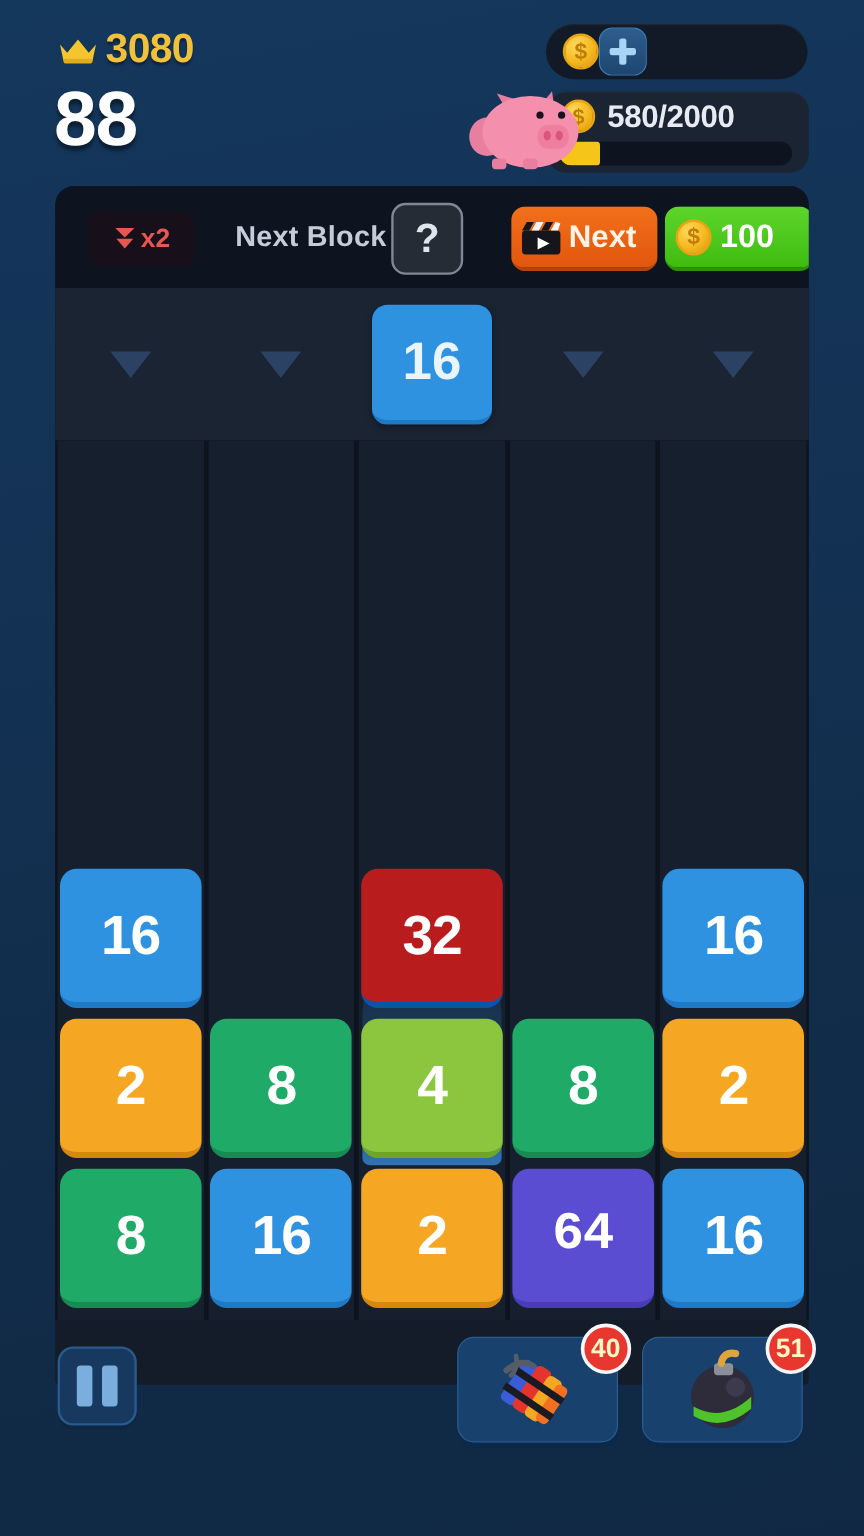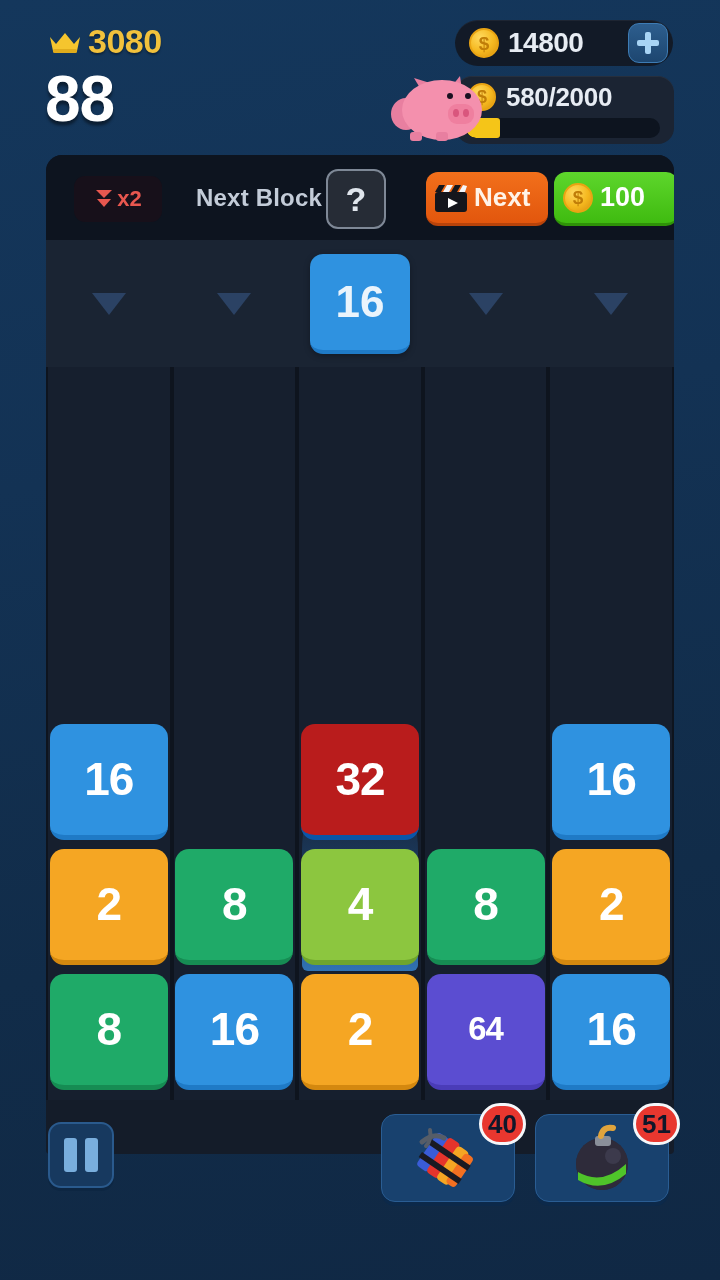--- a/index.html
+++ b/index.html
@@ -205,21 +205,21 @@
     height: 125px; display: flex; align-items: center; justify-content: center;
     position: relative;
   }
   .cell.empty { background: transparent; }
   .tile {
     width: 118px; height: 116px; border-radius: 14px;
     display: flex; align-items: center; justify-content: center;
     color: #ffffff; font-size: 46px; font-weight: bold;
     letter-spacing: -1px;
   }
-  .tile.big { font-size: 33px; }
+  .tile.big { font-size: 44px; font-family: Liberation Mono, monospace; }
 
   
   .glow-trail {
     position: absolute; left: 50%; transform: translateX(-50%);
     bottom: 129px; width: 116px; height: 200px;
     background: linear-gradient(180deg, rgba(41,126,214,0) 0%, rgba(41,126,214,0.35) 60%, rgba(60,150,235,0.7) 100%);
     border-radius: 40% 40% 6px 6px;
     pointer-events: none;
   }
   .particle {
@@ -248,41 +248,40 @@
   }
   .powerup.dynamite { left: 381px; }
   .powerup.bomb { left: 535px; }
   .pu-art { position: absolute; left: 50%; top: 50%; transform: translate(-50%,-50%); }
   .pu-badge {
     position: absolute; right: -12px; top: -12px;
     min-width: 42px; height: 42px; padding: 0 6px;
     border-radius: 21px;
     background: #e8372f; border: 3px solid #f5f7fa;
     display: flex; align-items: center; justify-content: center;
-    color: #0f172a; font-size: 26px; font-weight: bold;
+    color: #fef9c3; font-size: 22px; font-weight: bold;
   }
 </style>
 </head>
 <body>
 
 <div class="topbar">
 
   <div class="crown-row">
     <svg class="crown-icon" viewBox="0 0 34 26">
       <path d="M2 8 L8 15 L17 4 L26 15 L32 8 L29 22 L5 22 Z" fill="#f5c52e"></path>
       <rect x="5" y="20" width="24" height="4" rx="1.5" fill="#e0ac1c"></rect>
     </svg>
     <span class="crown-value">3080</span>
   </div>
 
   <div class="level-value">88</div>
 
   <div class="coin-pill">
     <span class="coin-icon">$</span>
-    <span class="coin-amount">14800</span>
     <span class="plus-btn">
       <span class="plus-glyph"></span>
     </span>
   </div>
 
   <div class="piggy-row">
     <div class="piggy-bar"></div>
     <span class="piggy-coin">$</span>
     <span class="piggy-text">580/2000</span>
     <div class="piggy-track">

